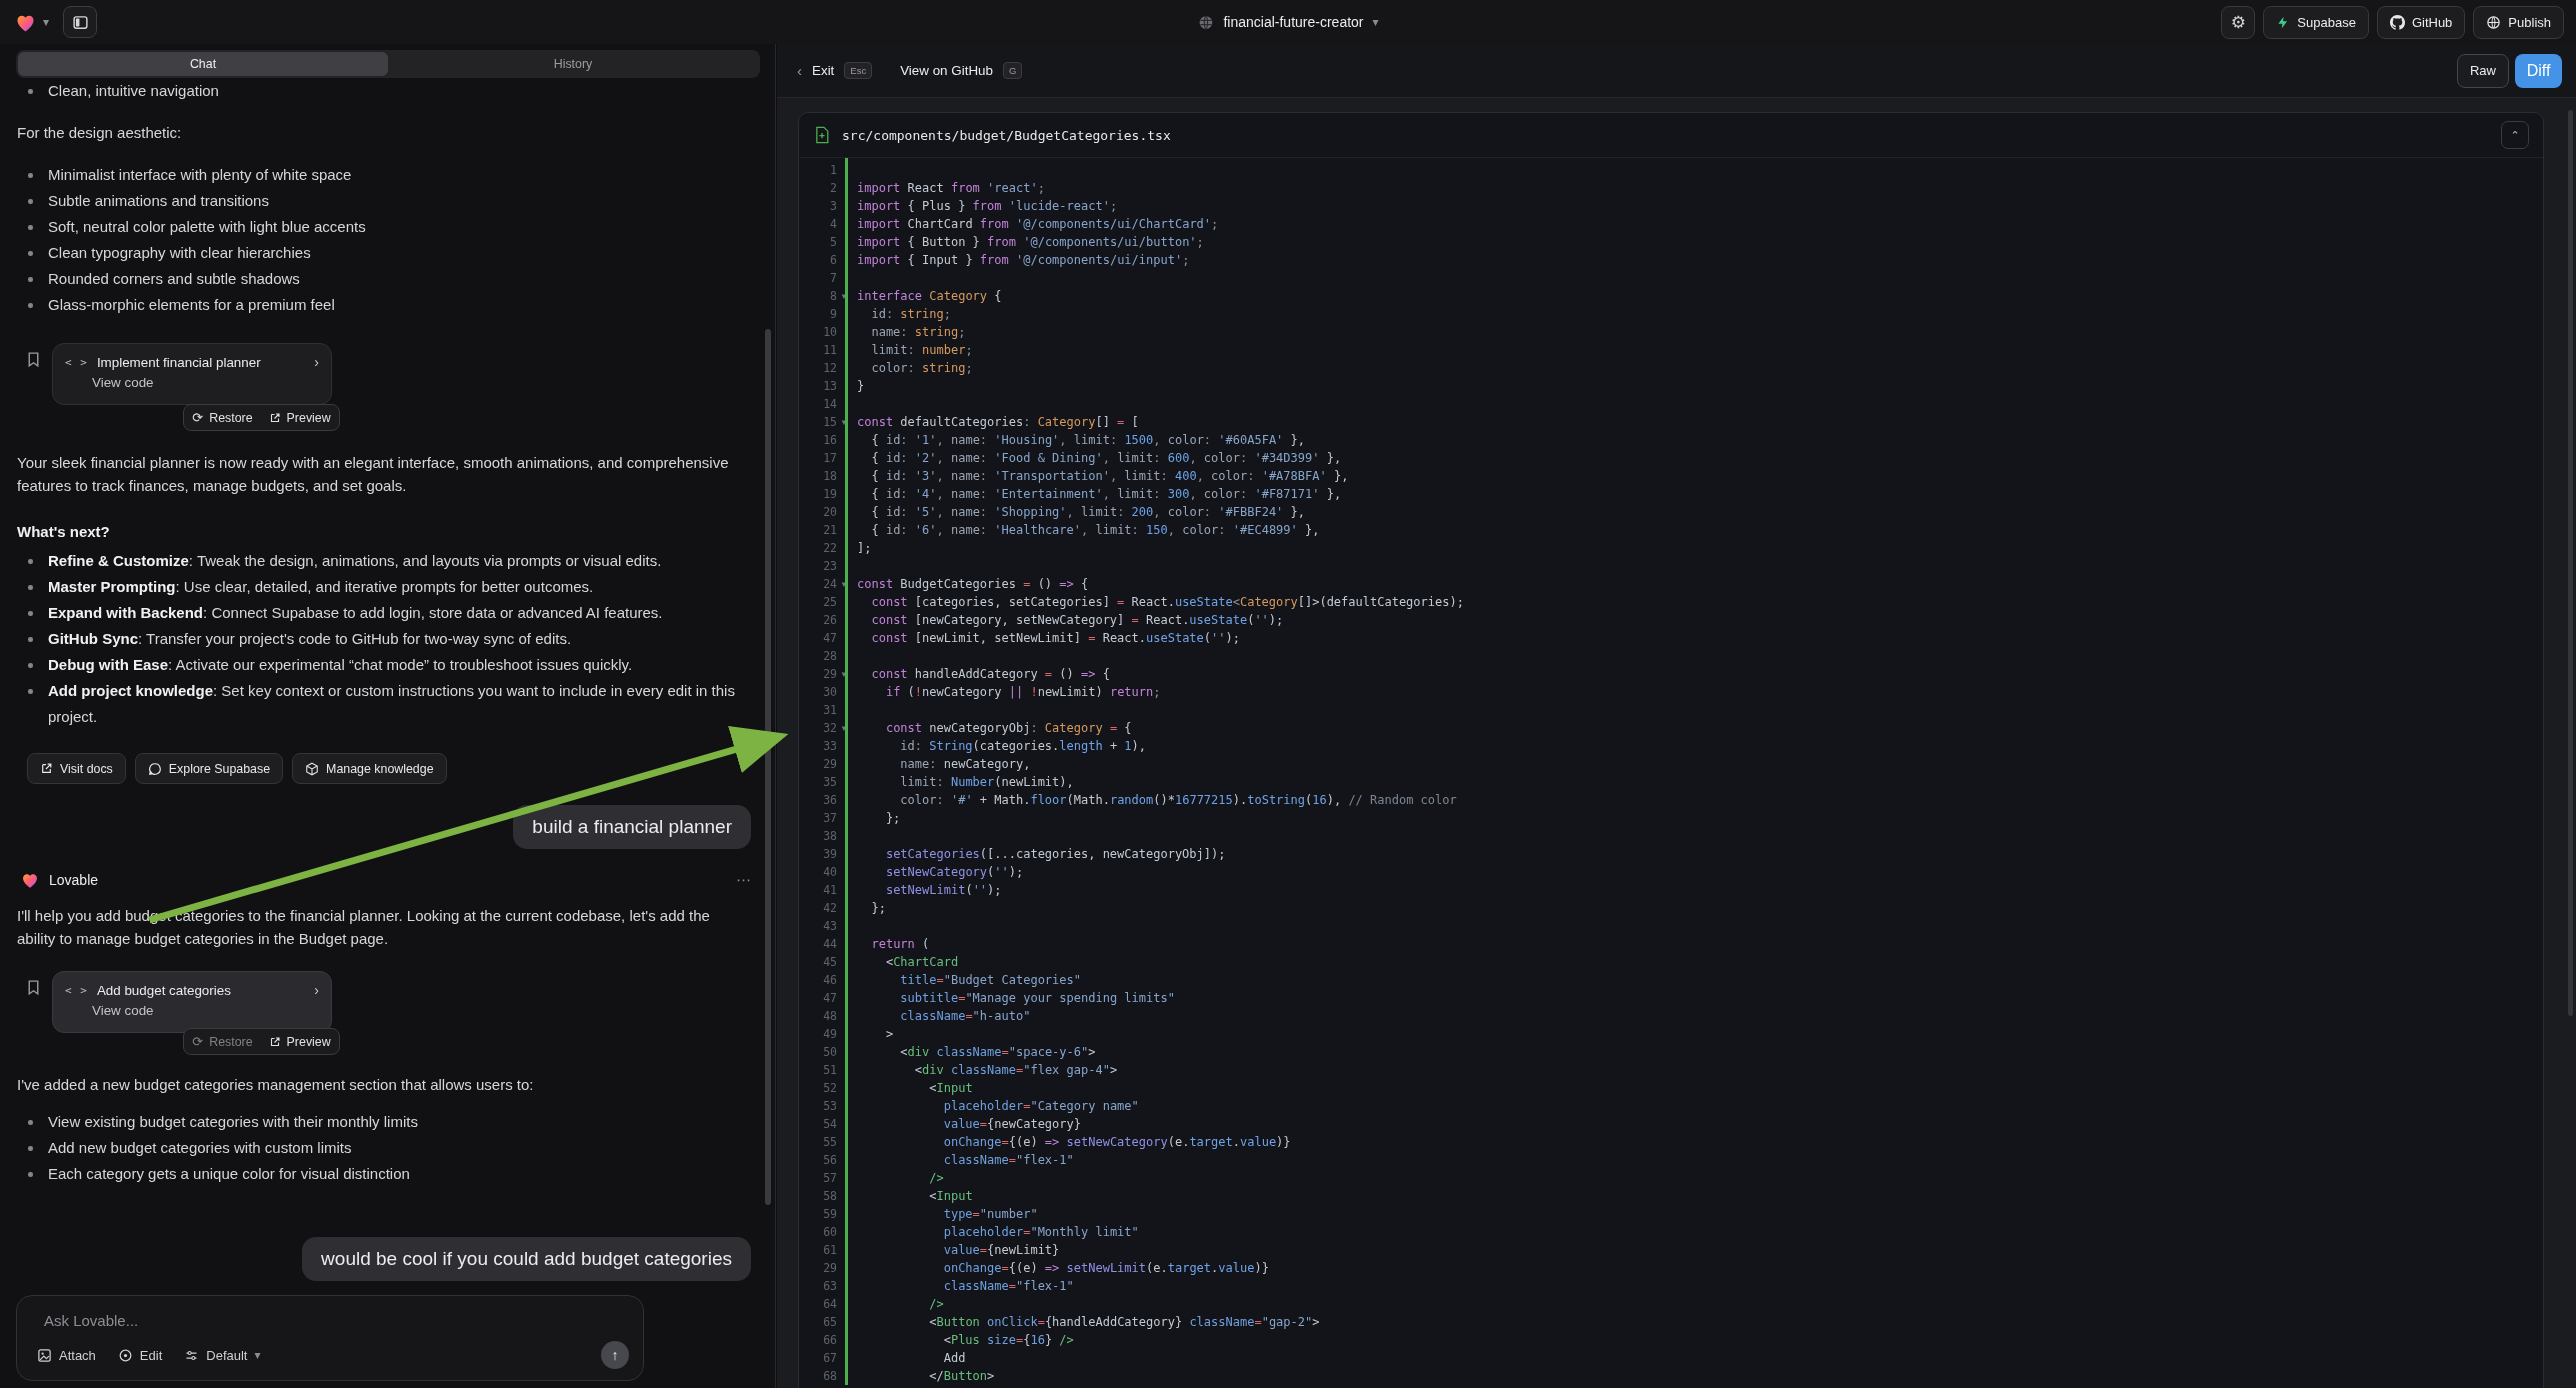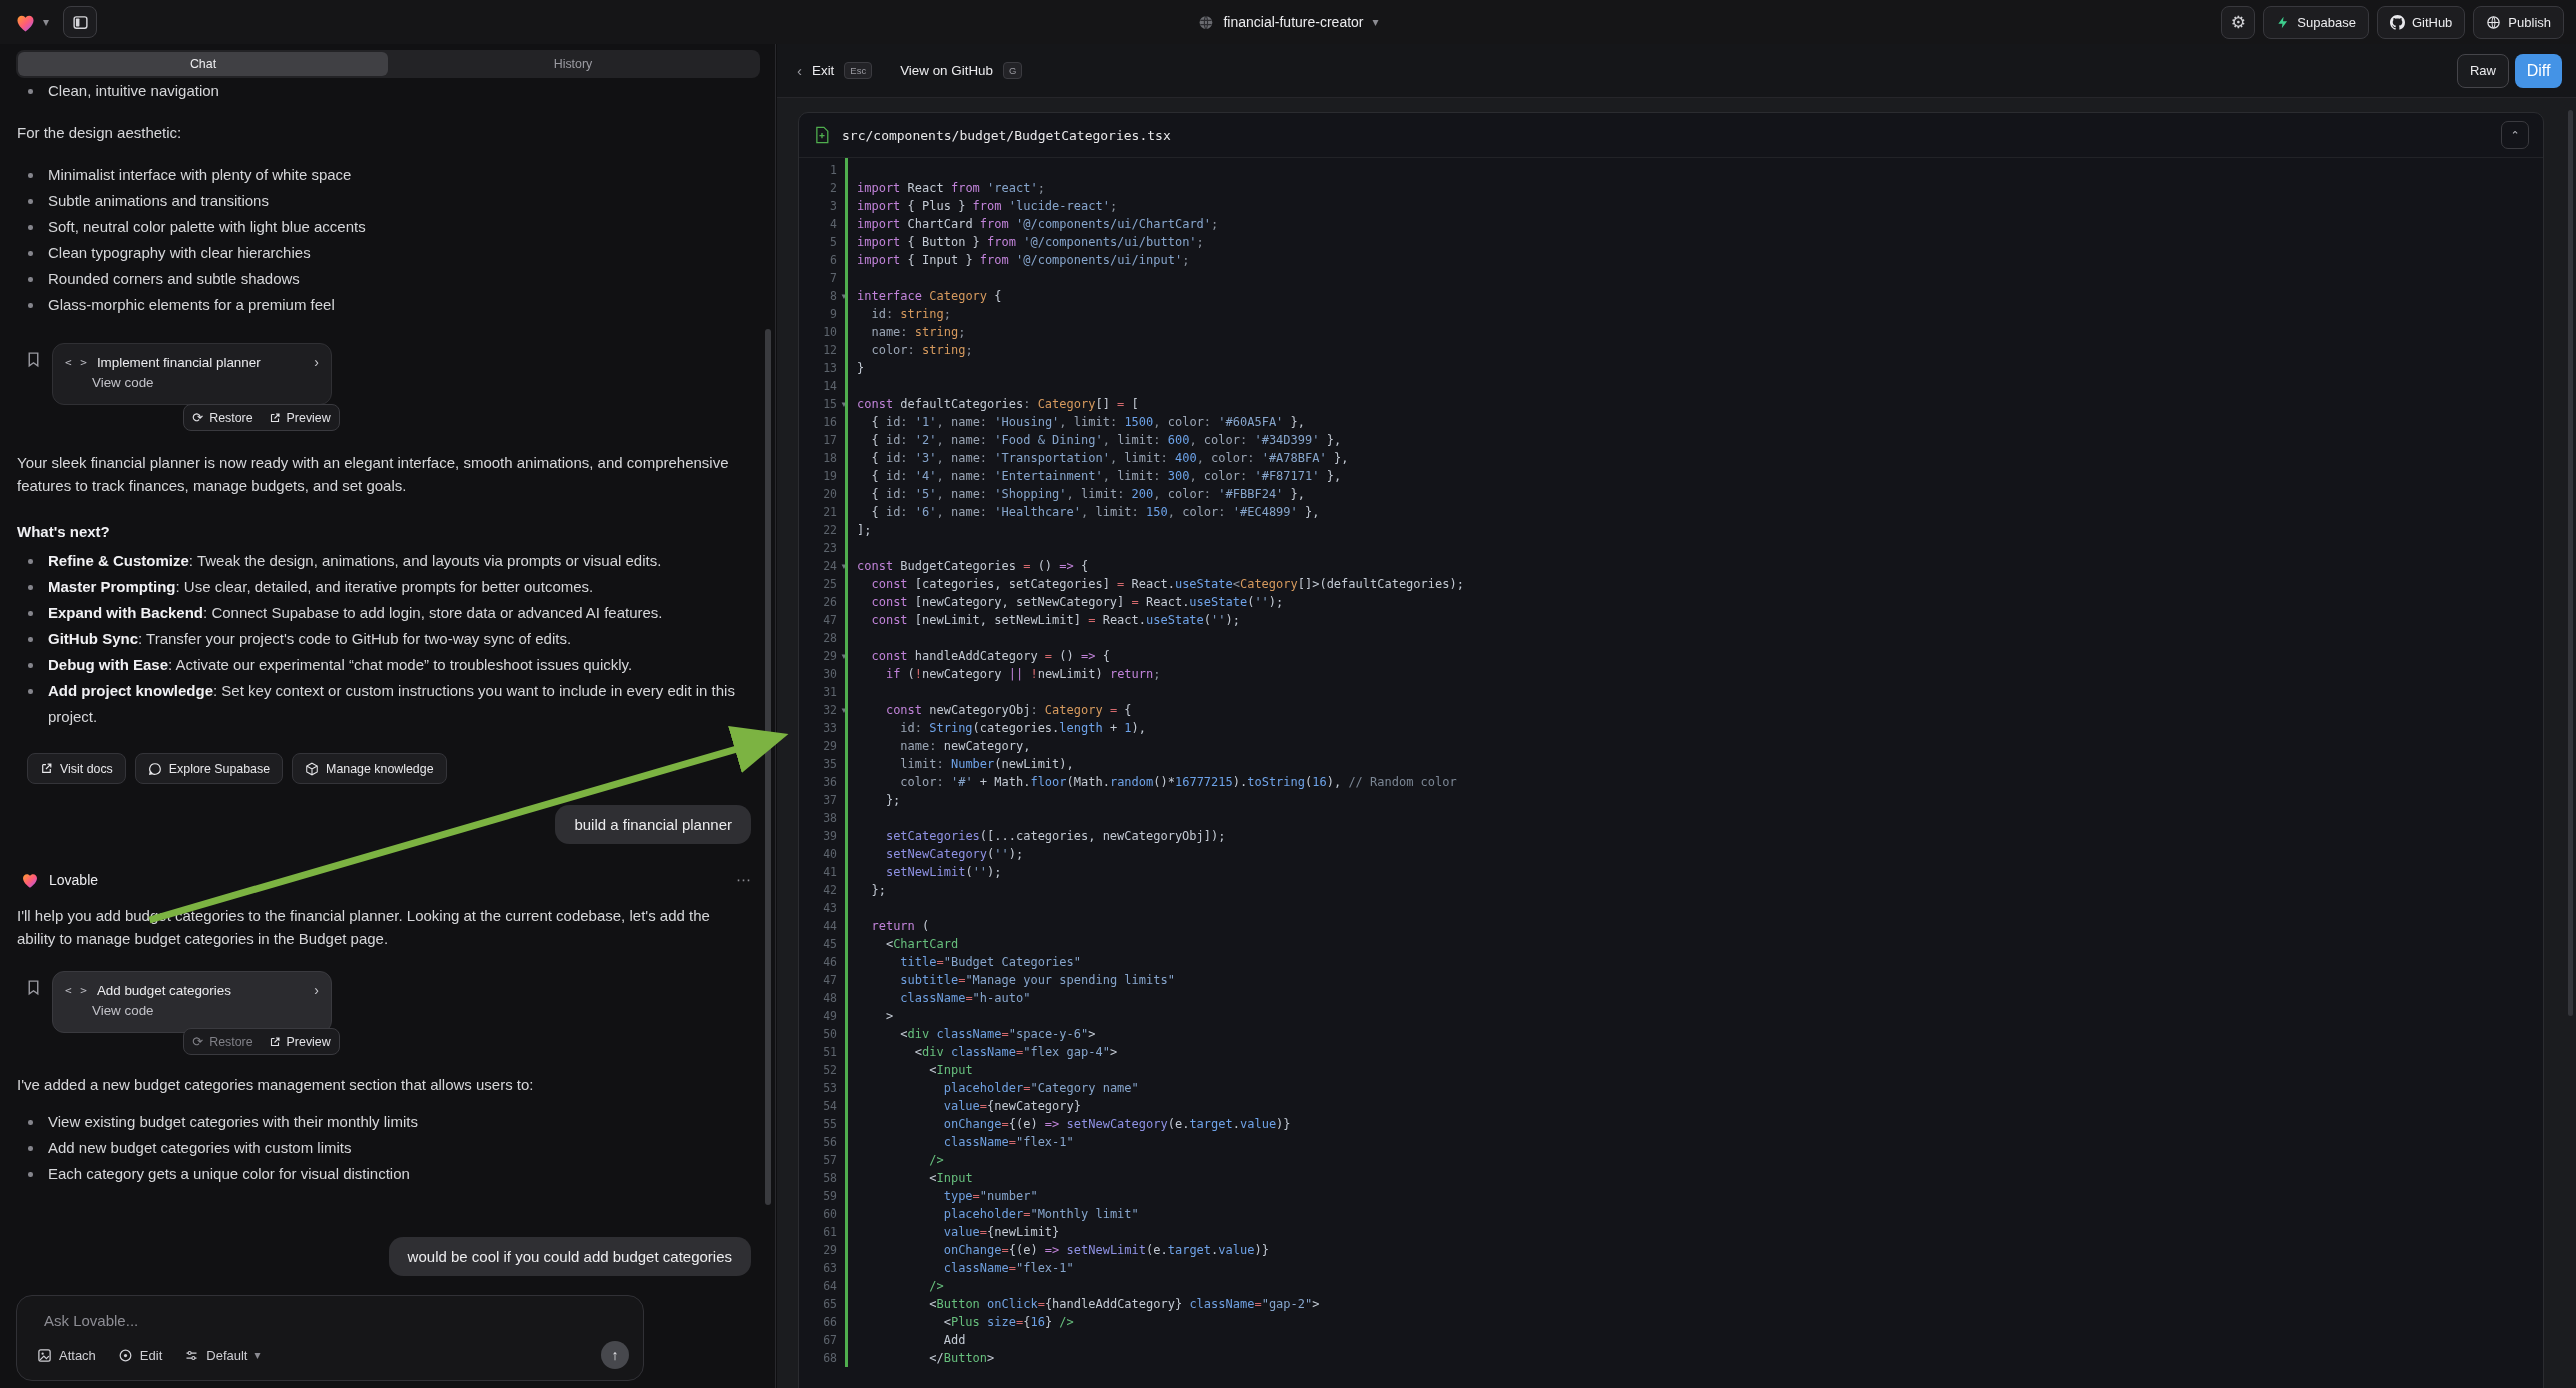--- a/index.html
+++ b/index.html
@@ -41,21 +41,21 @@
   .code-ic { color:#bdbdc4; font-size:11px; letter-spacing:1px; font-family:"DejaVu Sans Mono", monospace; }
   .bookmark { position:absolute; left:25px; width:17px; height:21px; }
   .hover-bar { position:absolute; left:183px; width:157px; height:27px; background:#1b1b1e; border:1px solid #3a3a3f; border-radius:8px; display:flex; align-items:center; justify-content:center; gap:16px; font-size:12.4px; color:#e2e2e6; z-index:2; }
   .hover-item { display:flex; align-items:center; gap:6px; }
   .hover-item.dim { color:#808087; }
   .hicon { font-size:13px; }
 
   .act-row { position:absolute; left:27px; display:flex; gap:9px; }
   .act-btn { height:31px; display:flex; align-items:center; gap:7px; padding:0 12px; background:#1e1e21; border:1px solid #343439; border-radius:8px; font-size:12.4px; color:#e8e8eb; }
 
-  .bubble { position:absolute; right:24px; background:#2f2f33; border-radius:14px; padding:11px 19px; font-size:15px; color:#ececee; }
+  .bubble { position:absolute; right:24px; background:#2f2f33; border-radius:14px; padding:11px 19px; font-size:19px; color:#ececee; }
 
   .lov-row { position:absolute; left:20px; width:732px; display:flex; align-items:center; gap:9px; }
   .lov-name { font-size:14px; color:#ededf0; }
   .dots { margin-left:auto; color:#8b8b92; font-size:15px; letter-spacing:1px; }
 
   .composer { position:absolute; left:16px; bottom:7px; width:628px; height:86px; background:#161618; border:1px solid #313136; border-radius:16px; padding:16px 16px 12px 27px; }
   .composer .ph { font-size:15px; color:#8d8d94; }
   .comp-row { position:absolute; left:20px; right:14px; bottom:11px; display:flex; align-items:center; gap:22px; font-size:13px; color:#cfcfd4; }
   .comp-item { display:flex; align-items:center; gap:7px; }
   .send-btn { margin-left:auto; width:28px; height:28px; border-radius:50%; background:#47484d; color:#e8e8ec; display:flex; align-items:center; justify-content:center; font-size:14px; }
@@ -386,20 +386,25 @@
               <span class="ln">9</span>
               <span class="fold"></span>
               <span class="ctext"><span class="tk-pr">  id</span><span class="tk-pn">: </span><span class="tk-ty">string</span><span class="tk-pn">;</span></span>
             </div>
             <div class="crow">
               <span class="ln">10</span>
               <span class="fold"></span>
               <span class="ctext"><span class="tk-pr">  name</span><span class="tk-pn">: </span><span class="tk-ty">string</span><span class="tk-pn">;</span></span>
             </div>
             <div class="crow">
+              <span class="ln">11</span>
+              <span class="fold"></span>
+              <span class="ctext"><span class="tk-pr">  limit</span><span class="tk-pn">: </span><span class="tk-ty">number</span><span class="tk-pn">;</span></span>
+            </div>
+            <div class="crow">
               <span class="ln">12</span>
               <span class="fold"></span>
               <span class="ctext"><span class="tk-pr">  color</span><span class="tk-pn">: </span><span class="tk-ty">string</span><span class="tk-pn">;</span></span>
             </div>
             <div class="crow">
               <span class="ln">13</span>
               <span class="fold"></span>
               <span class="ctext"><span class="tk-pl">}</span></span>
             </div>
             <div class="crow">

